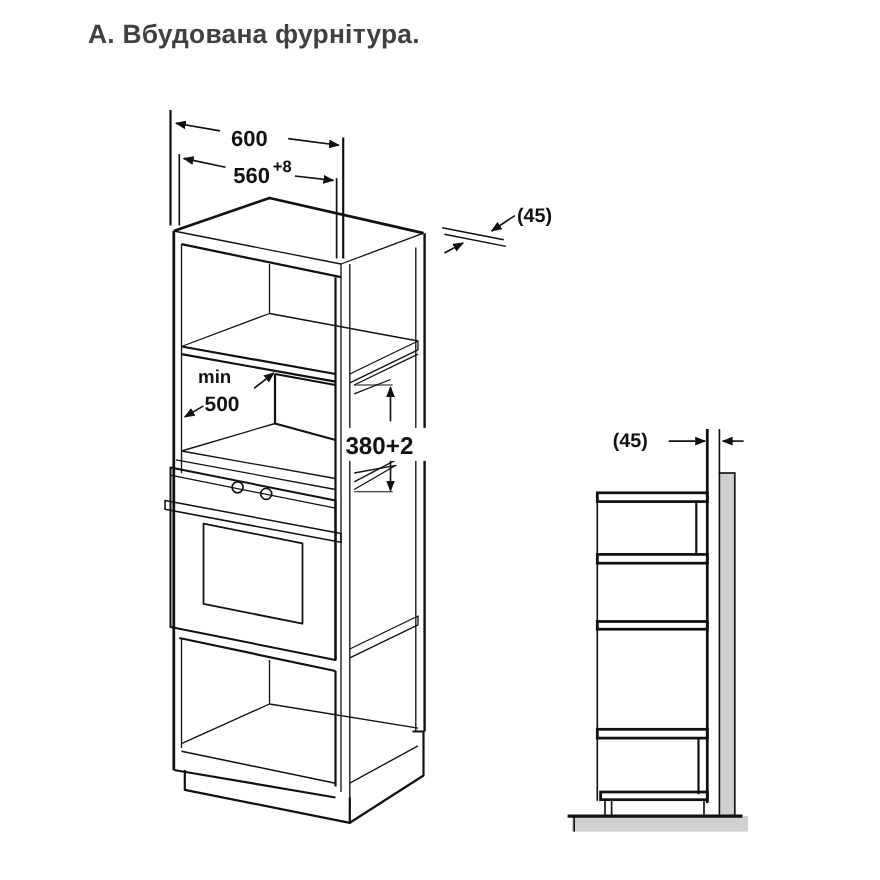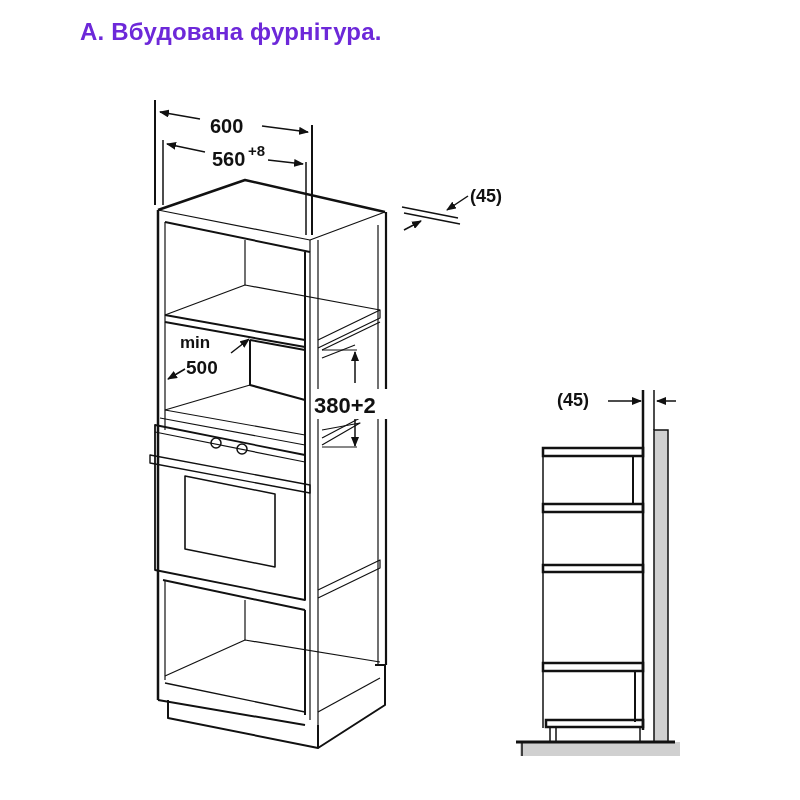--- a/index.html
+++ b/index.html
@@ -1,17 +1,17 @@
 <!DOCTYPE html>
 <html><head>
 <meta charset="utf-8">
 <style>
   html, body { margin: 0; padding: 0; background: #ffffff; }
   body { width: 800px; height: 800px; position: relative; overflow: hidden; font-family: "Liberation Sans", sans-serif; }
-  .title { position: absolute; left: 80px; top: 18px; font-size: 24px; font-weight: bold; color: #6d28d9; letter-spacing: 0.2px; }
+  .title { position: absolute; left: 80px; top: 18px; font-size: 24px; font-weight: bold; color: #404040; letter-spacing: 0.2px; }
   svg { position: absolute; left: 0; top: 0; }
   .lbl { font-family: "Liberation Sans", sans-serif; font-weight: bold; fill: #111; }
 </style>
 </head>
 <body>
 
 <div class="title">А. Вбудована фурнітура.</div>
 
 <svg width="800" height="800" viewBox="0 0 800 800">
   <defs>

